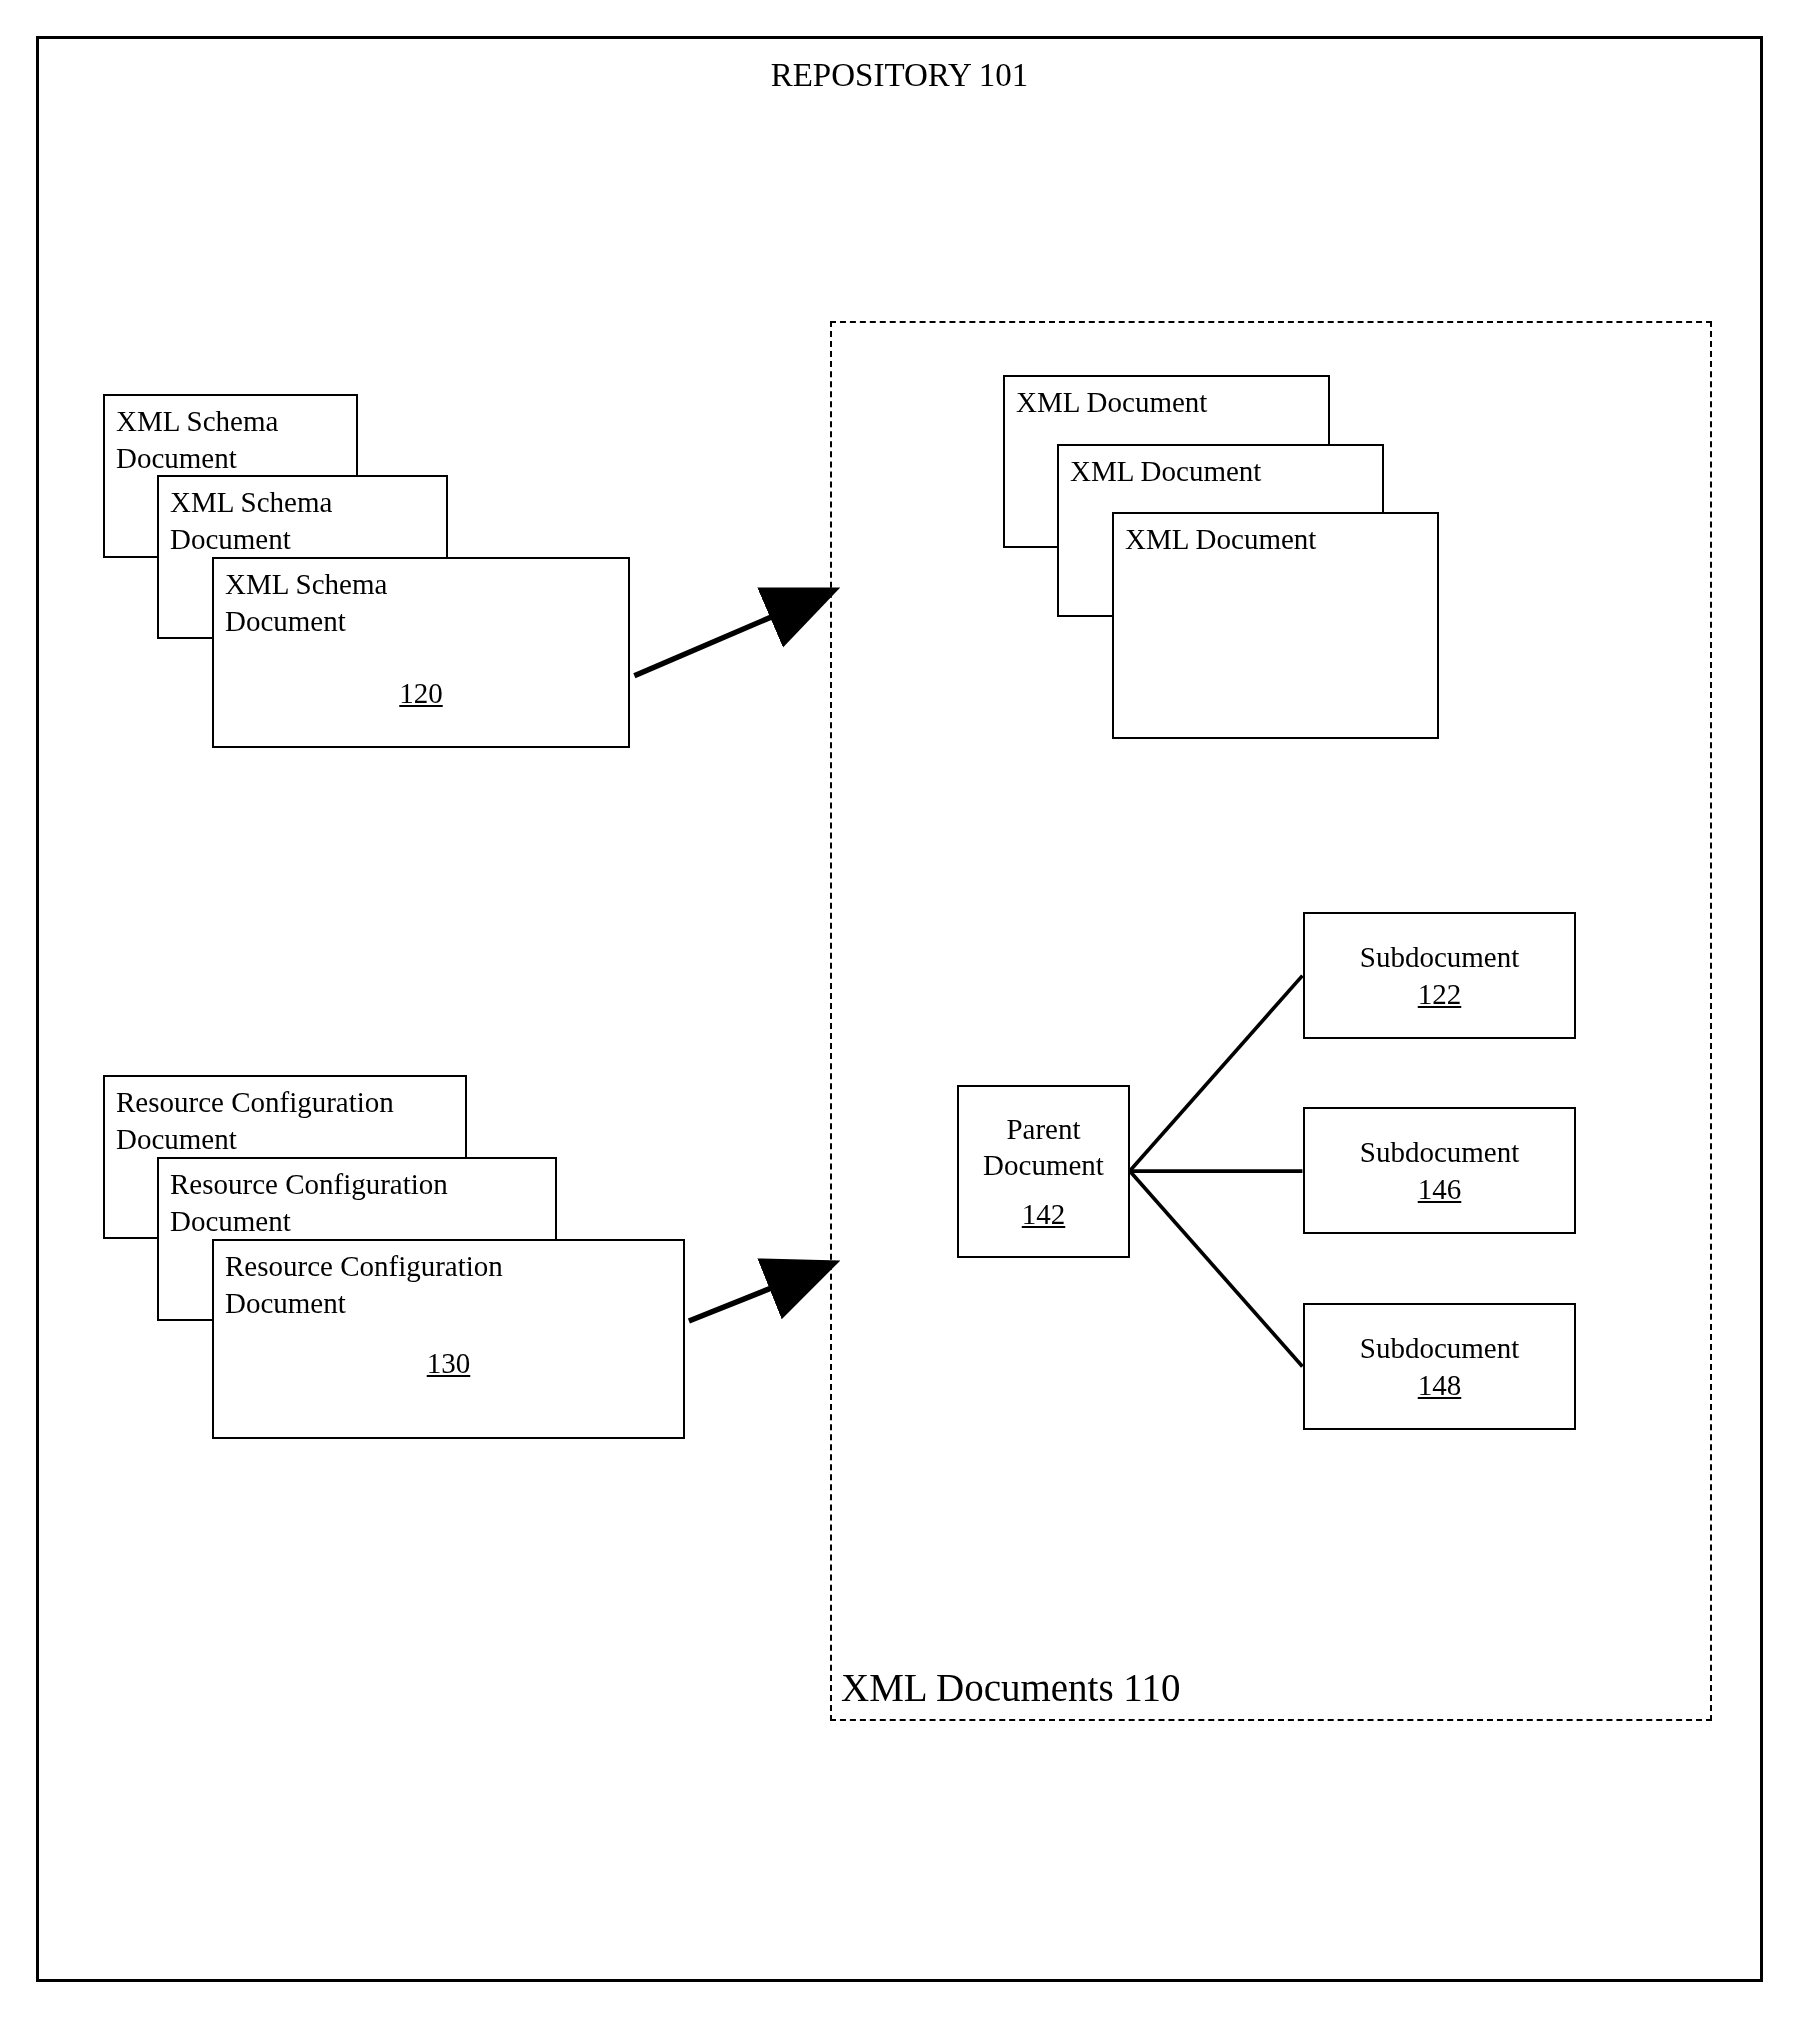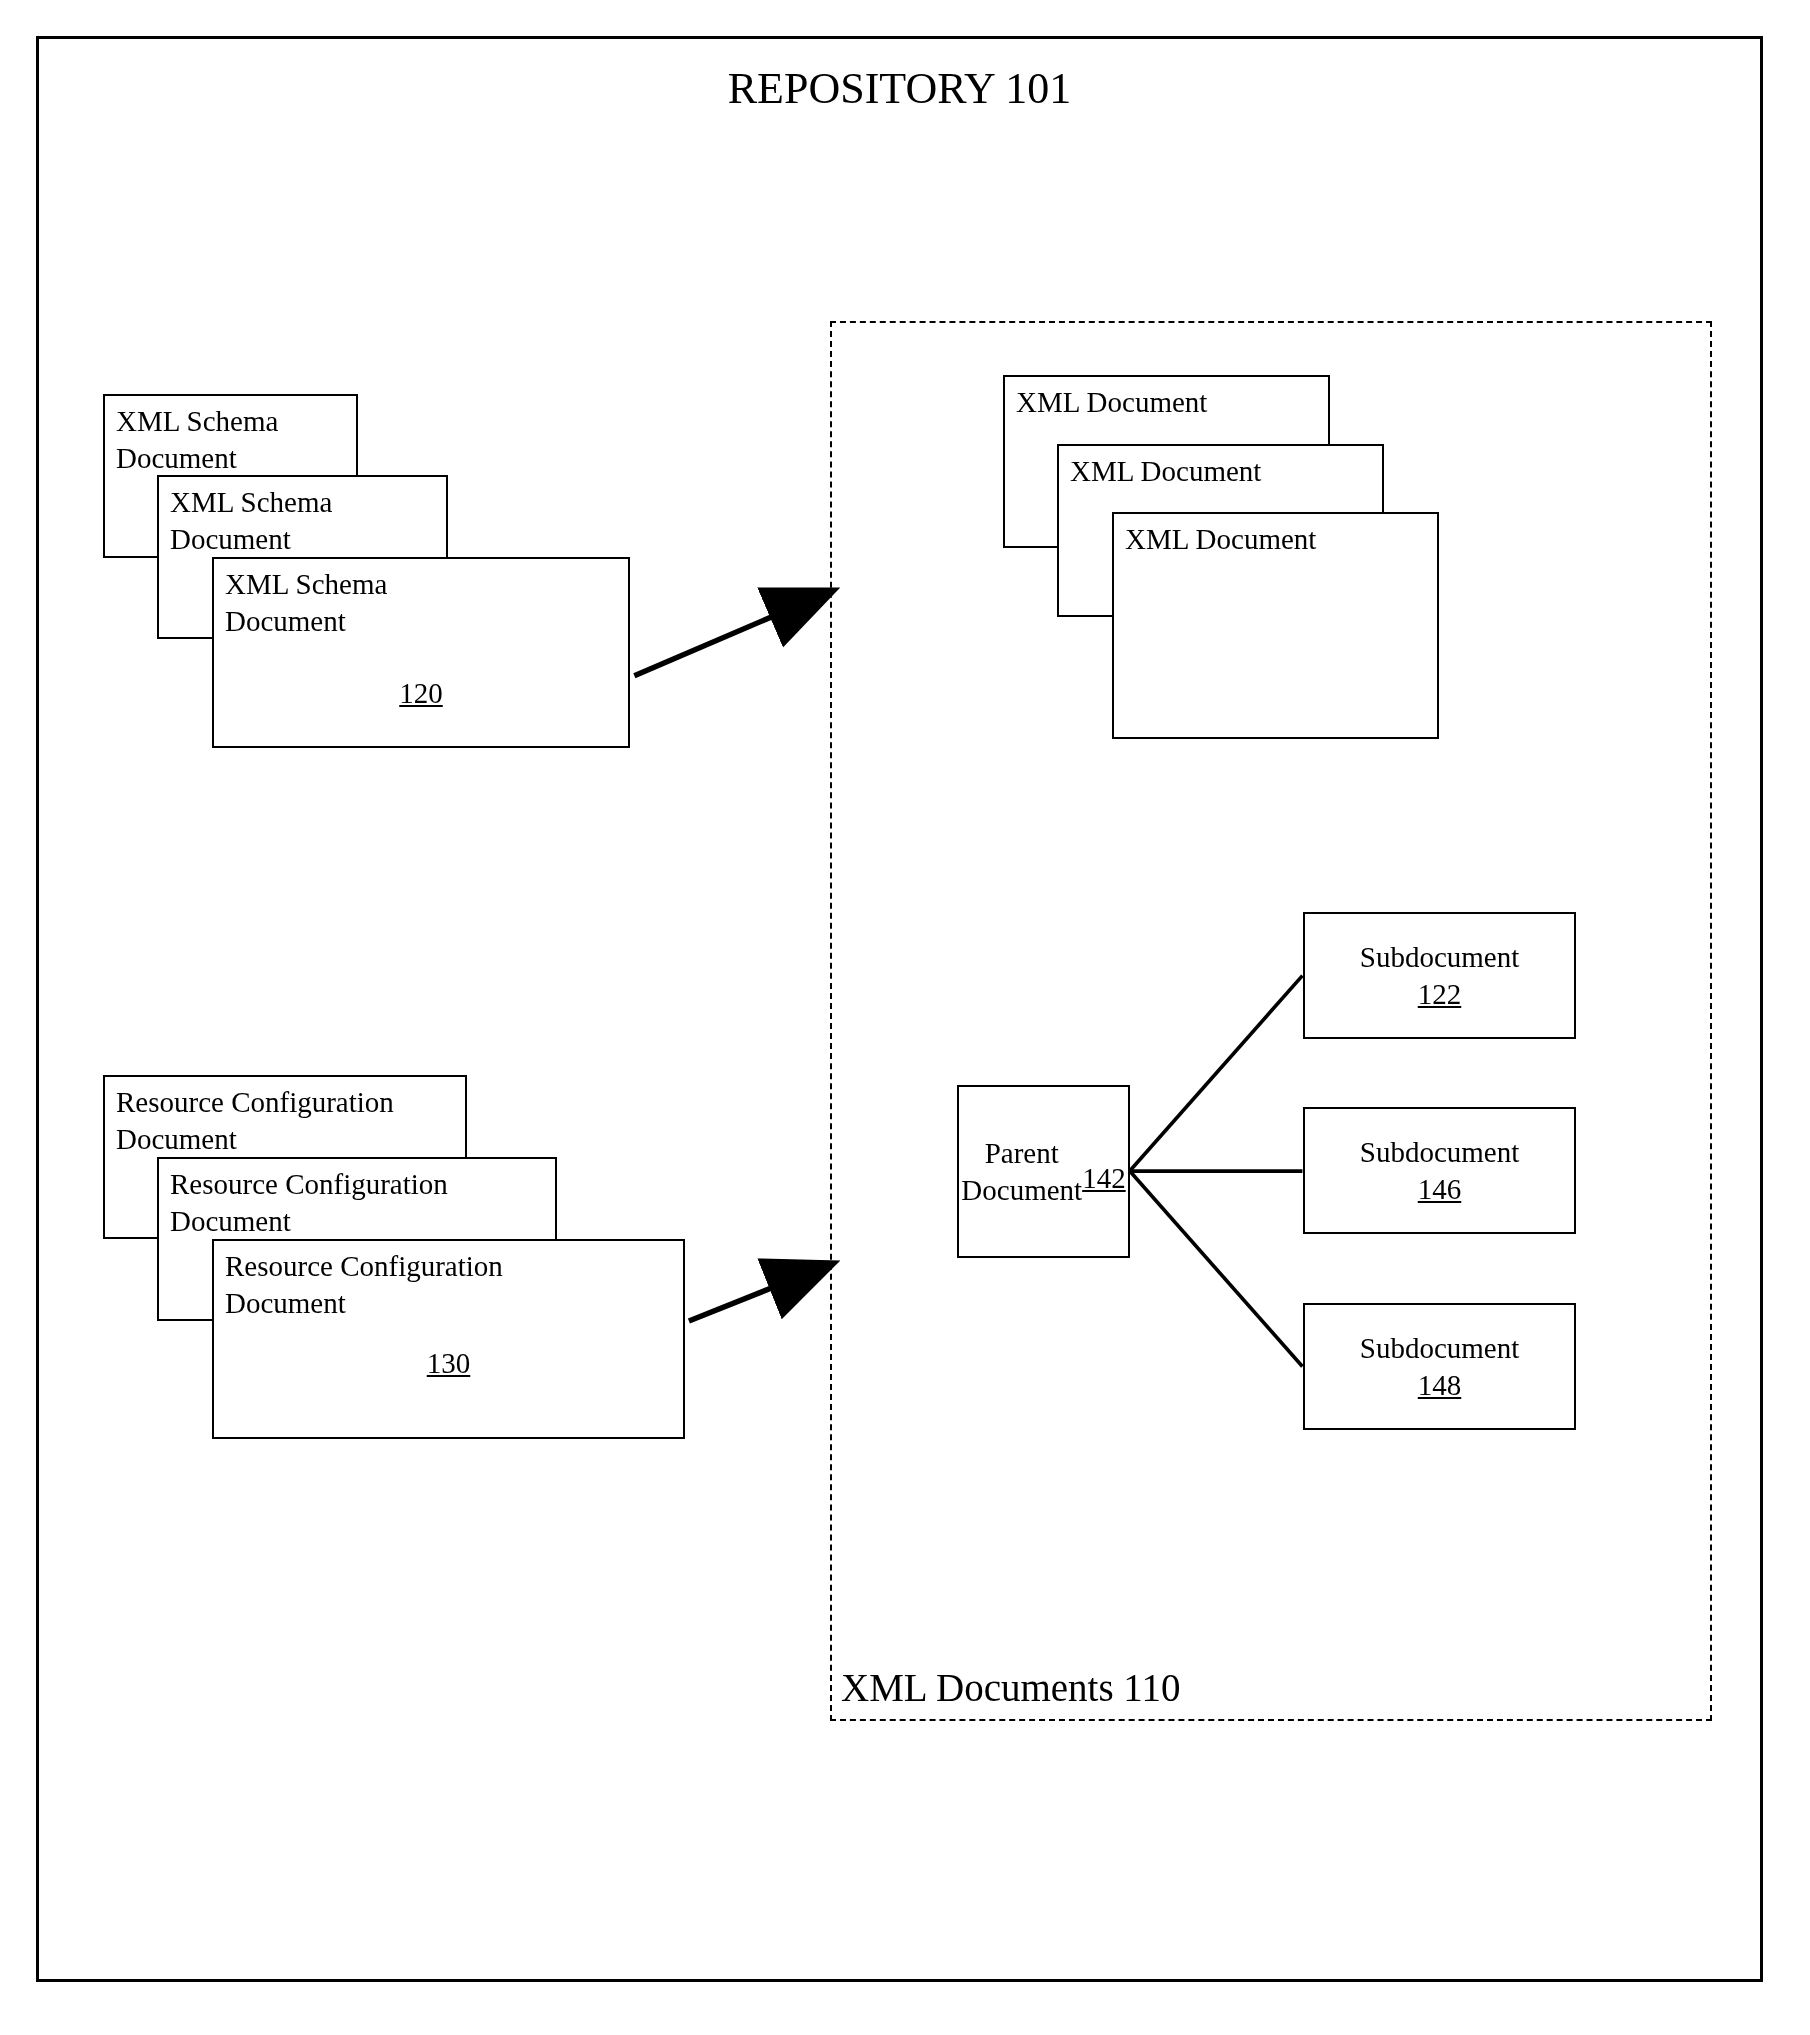--- a/index.html
+++ b/index.html
@@ -12,24 +12,24 @@
   }
   .repository {
     position: relative;
     width: 1727px;
     height: 1946px;
     border: 3.6px solid #000;
     box-sizing: border-box;
   }
   .repo-title {
     position: absolute;
-    top: 24px;
+    top: 18px;
     left: 50%;
     transform: translateX(-50%);
-    font-size: 44px;
+    font-size: 33px;
   }
   .box {
     position: absolute;
     border: 2.7px solid #000;
     background: #fff;
     box-sizing: border-box;
     font-size: 29px;
     line-height: 1.25;
   }
   .dashed-box {
@@ -93,21 +93,21 @@
     <div>XML Document</div>
   </div>
   <div class="box pad" style="left:1018px; top:405px; width:327px; height:173px;">
     <div>XML Document</div>
   </div>
   <div class="box pad" style="left:1073px; top:473px; width:327px; height:227px;">
     <div>XML Document</div>
   </div>
 
 
-  <div class="box pad centerx" style="left:918px; top:1046px; width:173px; height:173px; display:flex; flex-direction:row; justify-content:center; align-items:center;">
+  <div class="box pad centerx" style="left:918px; top:1046px; width:173px; height:173px; display:flex; flex-direction:column; justify-content:center; align-items:center;">
     <div>Parent Document</div>
     <div class="u" style="margin-top:13px;">142</div>
   </div>
 
   <div class="box pad centerx" style="left:1264px; top:873px; width:273px; height:127px; display:flex; flex-direction:column; justify-content:center; align-items:center;">
     <div>Subdocument</div>
     <div class="u">122</div>
   </div>
   <div class="box pad centerx" style="left:1264px; top:1068px; width:273px; height:127px; display:flex; flex-direction:column; justify-content:center; align-items:center;">
     <div>Subdocument</div>

